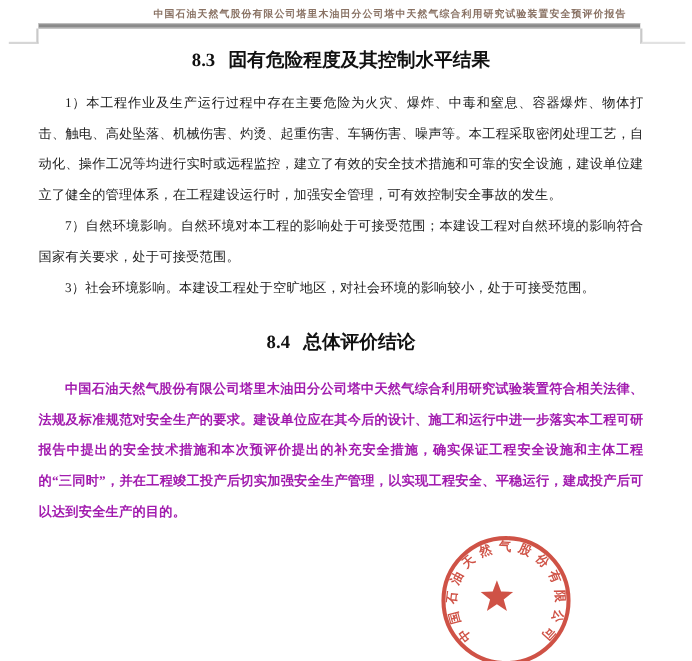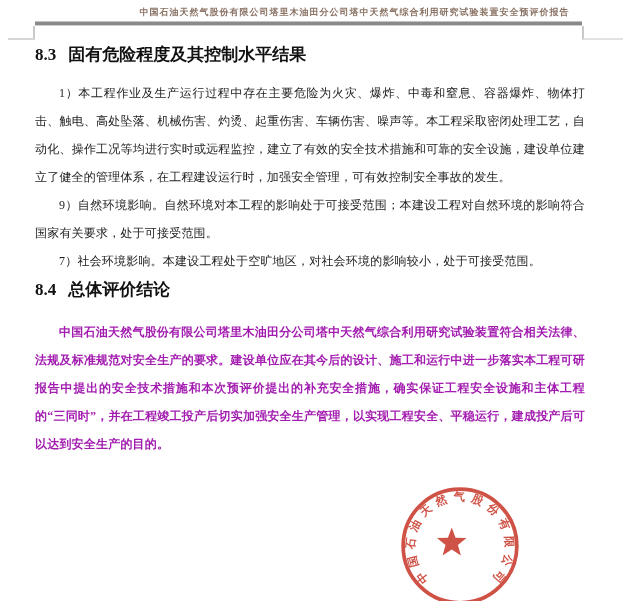--- a/index.html
+++ b/index.html
@@ -34,23 +34,24 @@
     position:absolute;left:582px;top:26px;width:39px;height:12px;
     border-left:2px solid #c9c9c9;border-bottom:2px solid #e2e2e2;
   }
   .content{
     position:absolute;top:44px;left:35px;width:550px;
   }
   h2.sec{
     font-size:17px;line-height:22px;
     font-weight:bold;color:#111;
     margin:0 0 13px 0;
+    text-align:center;
   }
   h2.sec .sec-num{margin-right:12px;}
-  h2.sec84{margin:4px 0 17px 0;}
+  h2.sec84{margin:25px 0 17px 0;}
   p.body-par{
     margin:0;
     font-size:12px;
     line-height:28px;
     letter-spacing:0.2px;
     text-align:justify;
     text-indent:2em;
     word-break:break-all;
   }
   p.bold-par{font-weight:bold;color:#a21caf;}
@@ -83,22 +84,22 @@
   <div class="corner-mark-left"></div>
   <div class="corner-mark-right"></div>
 
   <div class="content">
 
     <h2 class="sec">
       <span class="sec-num">8.3</span><span>固有危险程度及其控制水平结果</span>
     </h2>
 
     <p class="body-par">1）本工程作业及生产运行过程中存在主要危险为火灾、爆炸、中毒和窒息、容器爆炸、物体打击、触电、高处坠落、机械伤害、灼烫、起重伤害、车辆伤害、噪声等。本工程采取密闭处理工艺，自动化、操作工况等均进行实时或远程监控，建立了有效的安全技术措施和可靠的安全设施，建设单位建立了健全的管理体系，在工程建设运行时，加强安全管理，可有效控制安全事故的发生。</p>
-    <p class="body-par">9）自然环境影响。自然环境对本工程的影响处于可接受范围；本建设工程对自然环境的影响符合国家有关要求，处于可接受范围。</p>
-    <p class="body-par">7）社会环境影响。本建设工程处于空旷地区，对社会环境的影响较小，处于可接受范围。</p>
+    <p class="body-par">7）自然环境影响。自然环境对本工程的影响处于可接受范围；本建设工程对自然环境的影响符合国家有关要求，处于可接受范围。</p>
+    <p class="body-par">3）社会环境影响。本建设工程处于空旷地区，对社会环境的影响较小，处于可接受范围。</p>
 
     <h2 class="sec sec84">
       <span class="sec-num">8.4</span><span>总体评价结论</span>
     </h2>
 
     <p class="body-par bold-par">中国石油天然气股份有限公司塔里木油田分公司塔中天然气综合利用研究试验装置符合相关法律、法规及标准规范对安全生产的要求。建设单位应在其今后的设计、施工和运行中进一步落实本工程可研报告中提出的安全技术措施和本次预评价提出的补充安全措施，确实保证工程安全设施和主体工程的“三同时”，并在工程竣工投产后切实加强安全生产管理，以实现工程安全、平稳运行，建成投产后可以达到安全生产的目的。</p>
 
   </div>
 
   <div class="seal">

